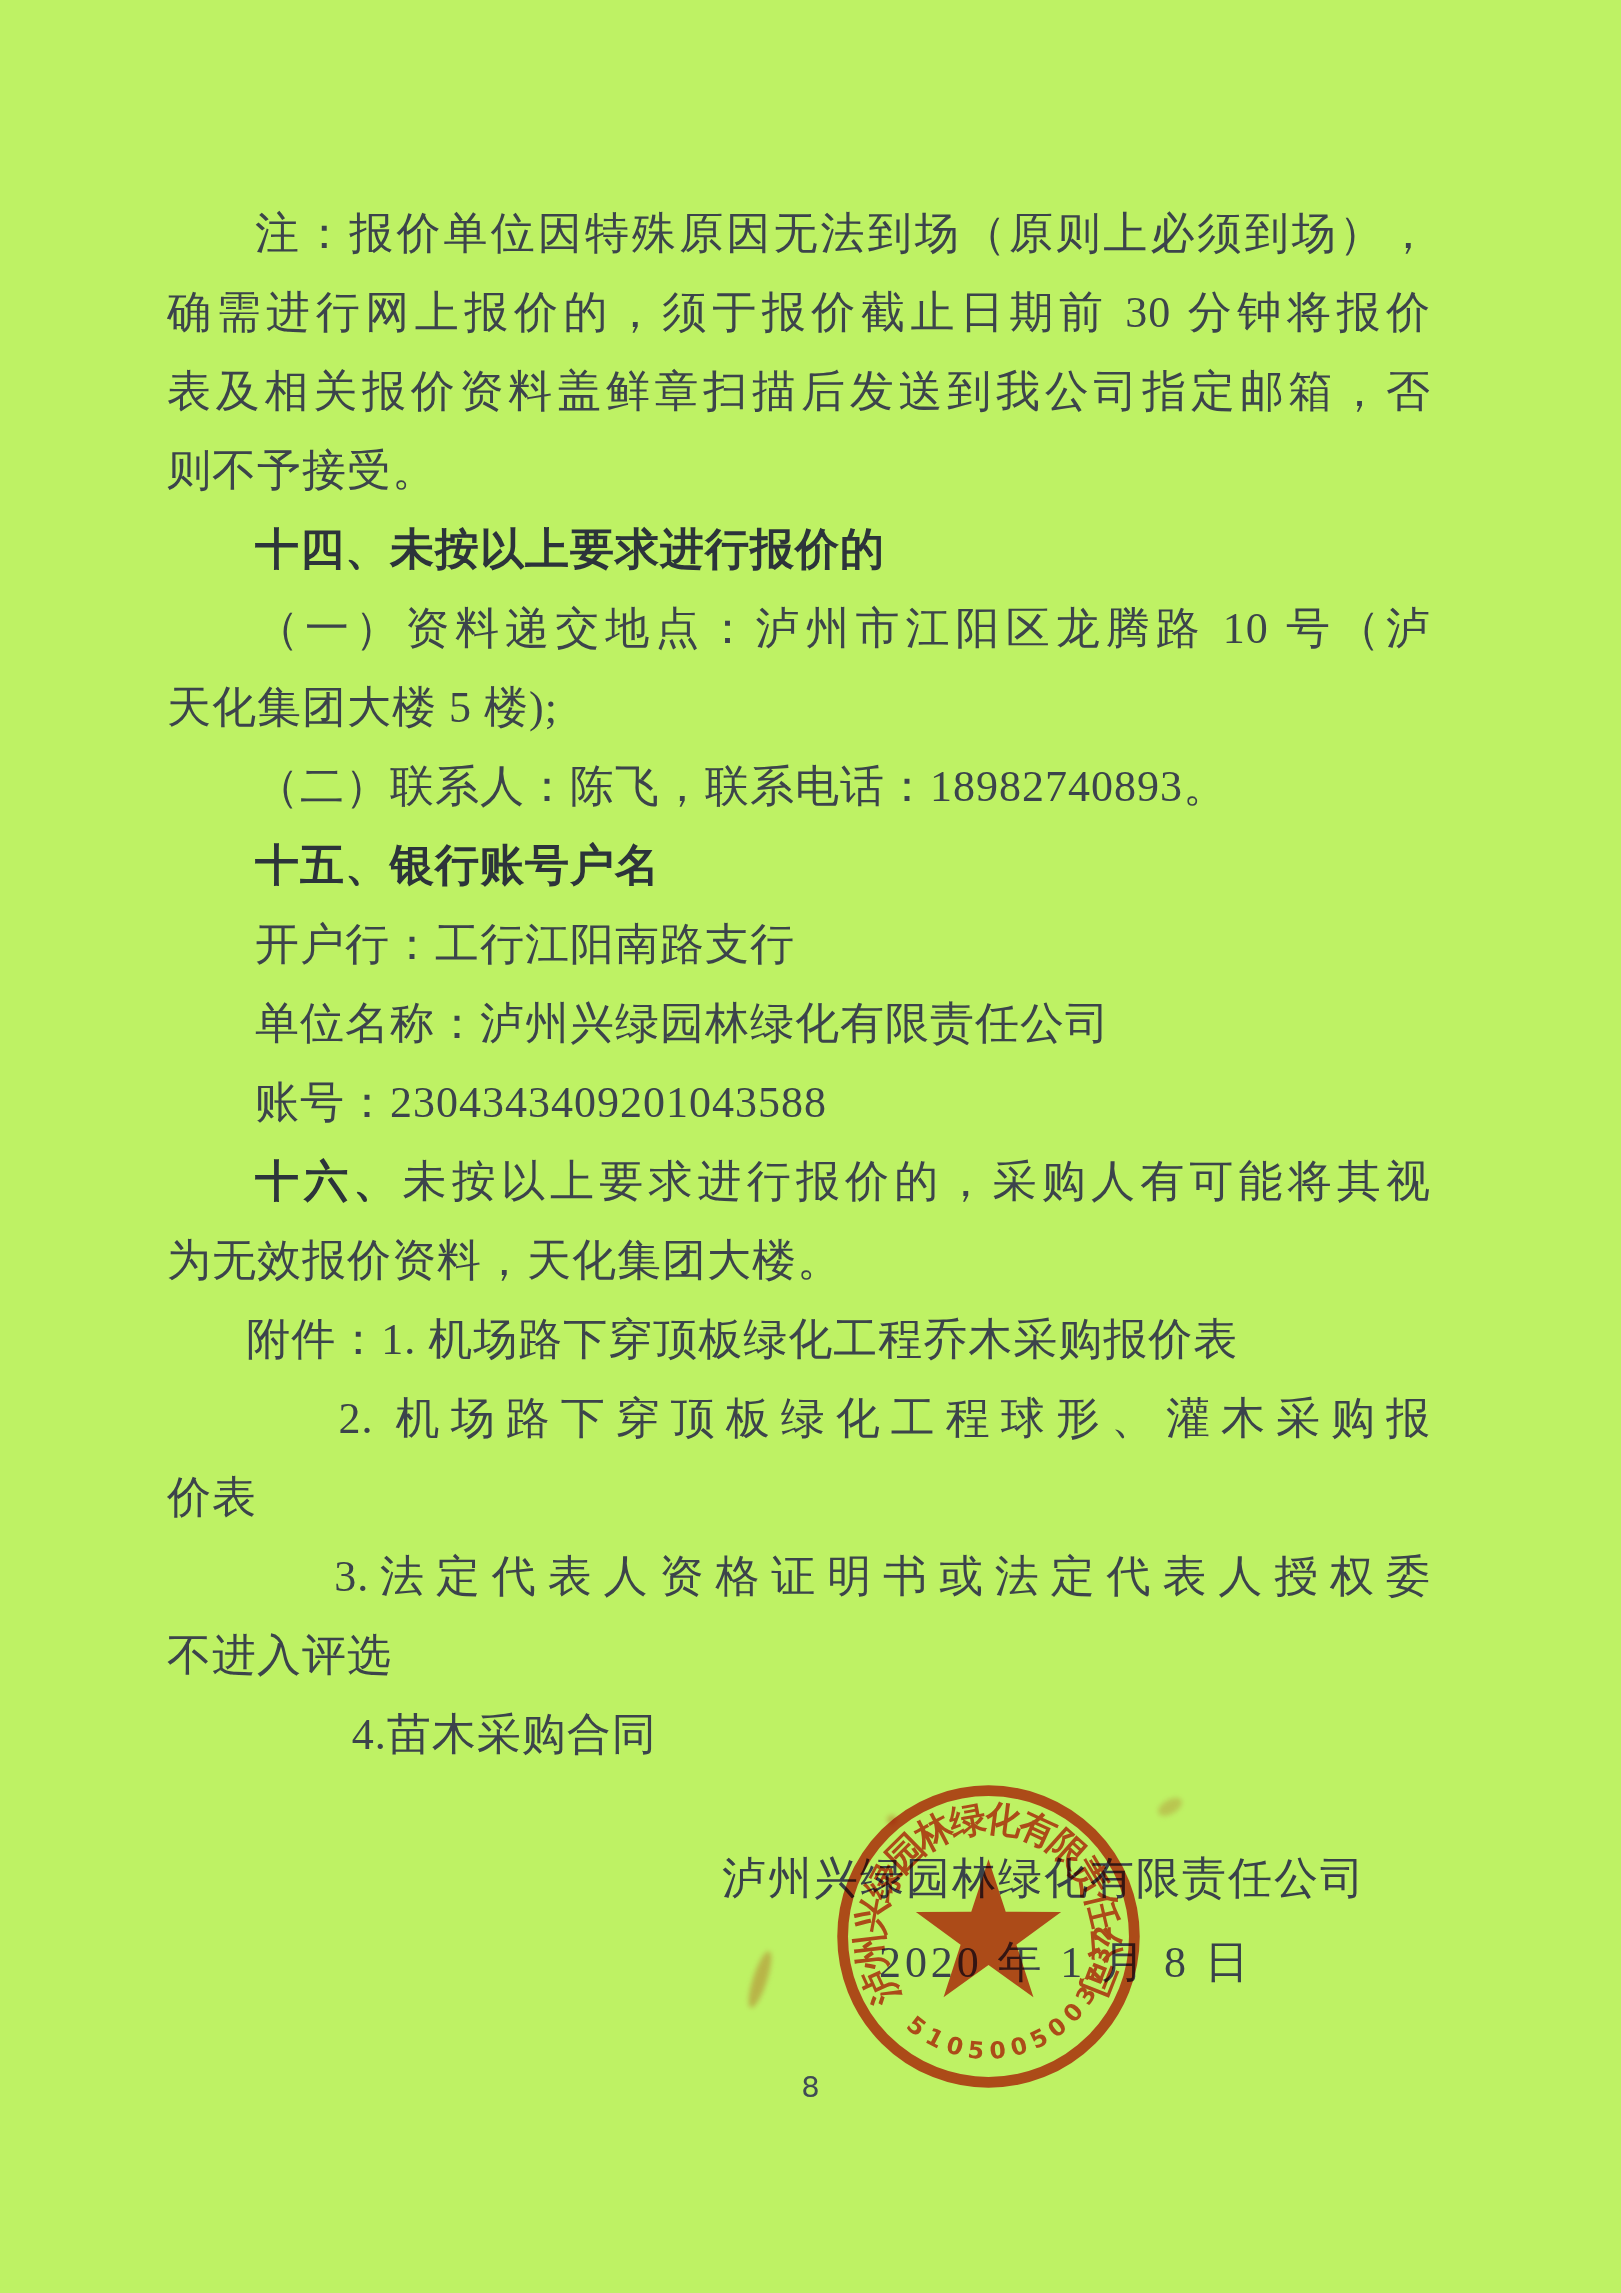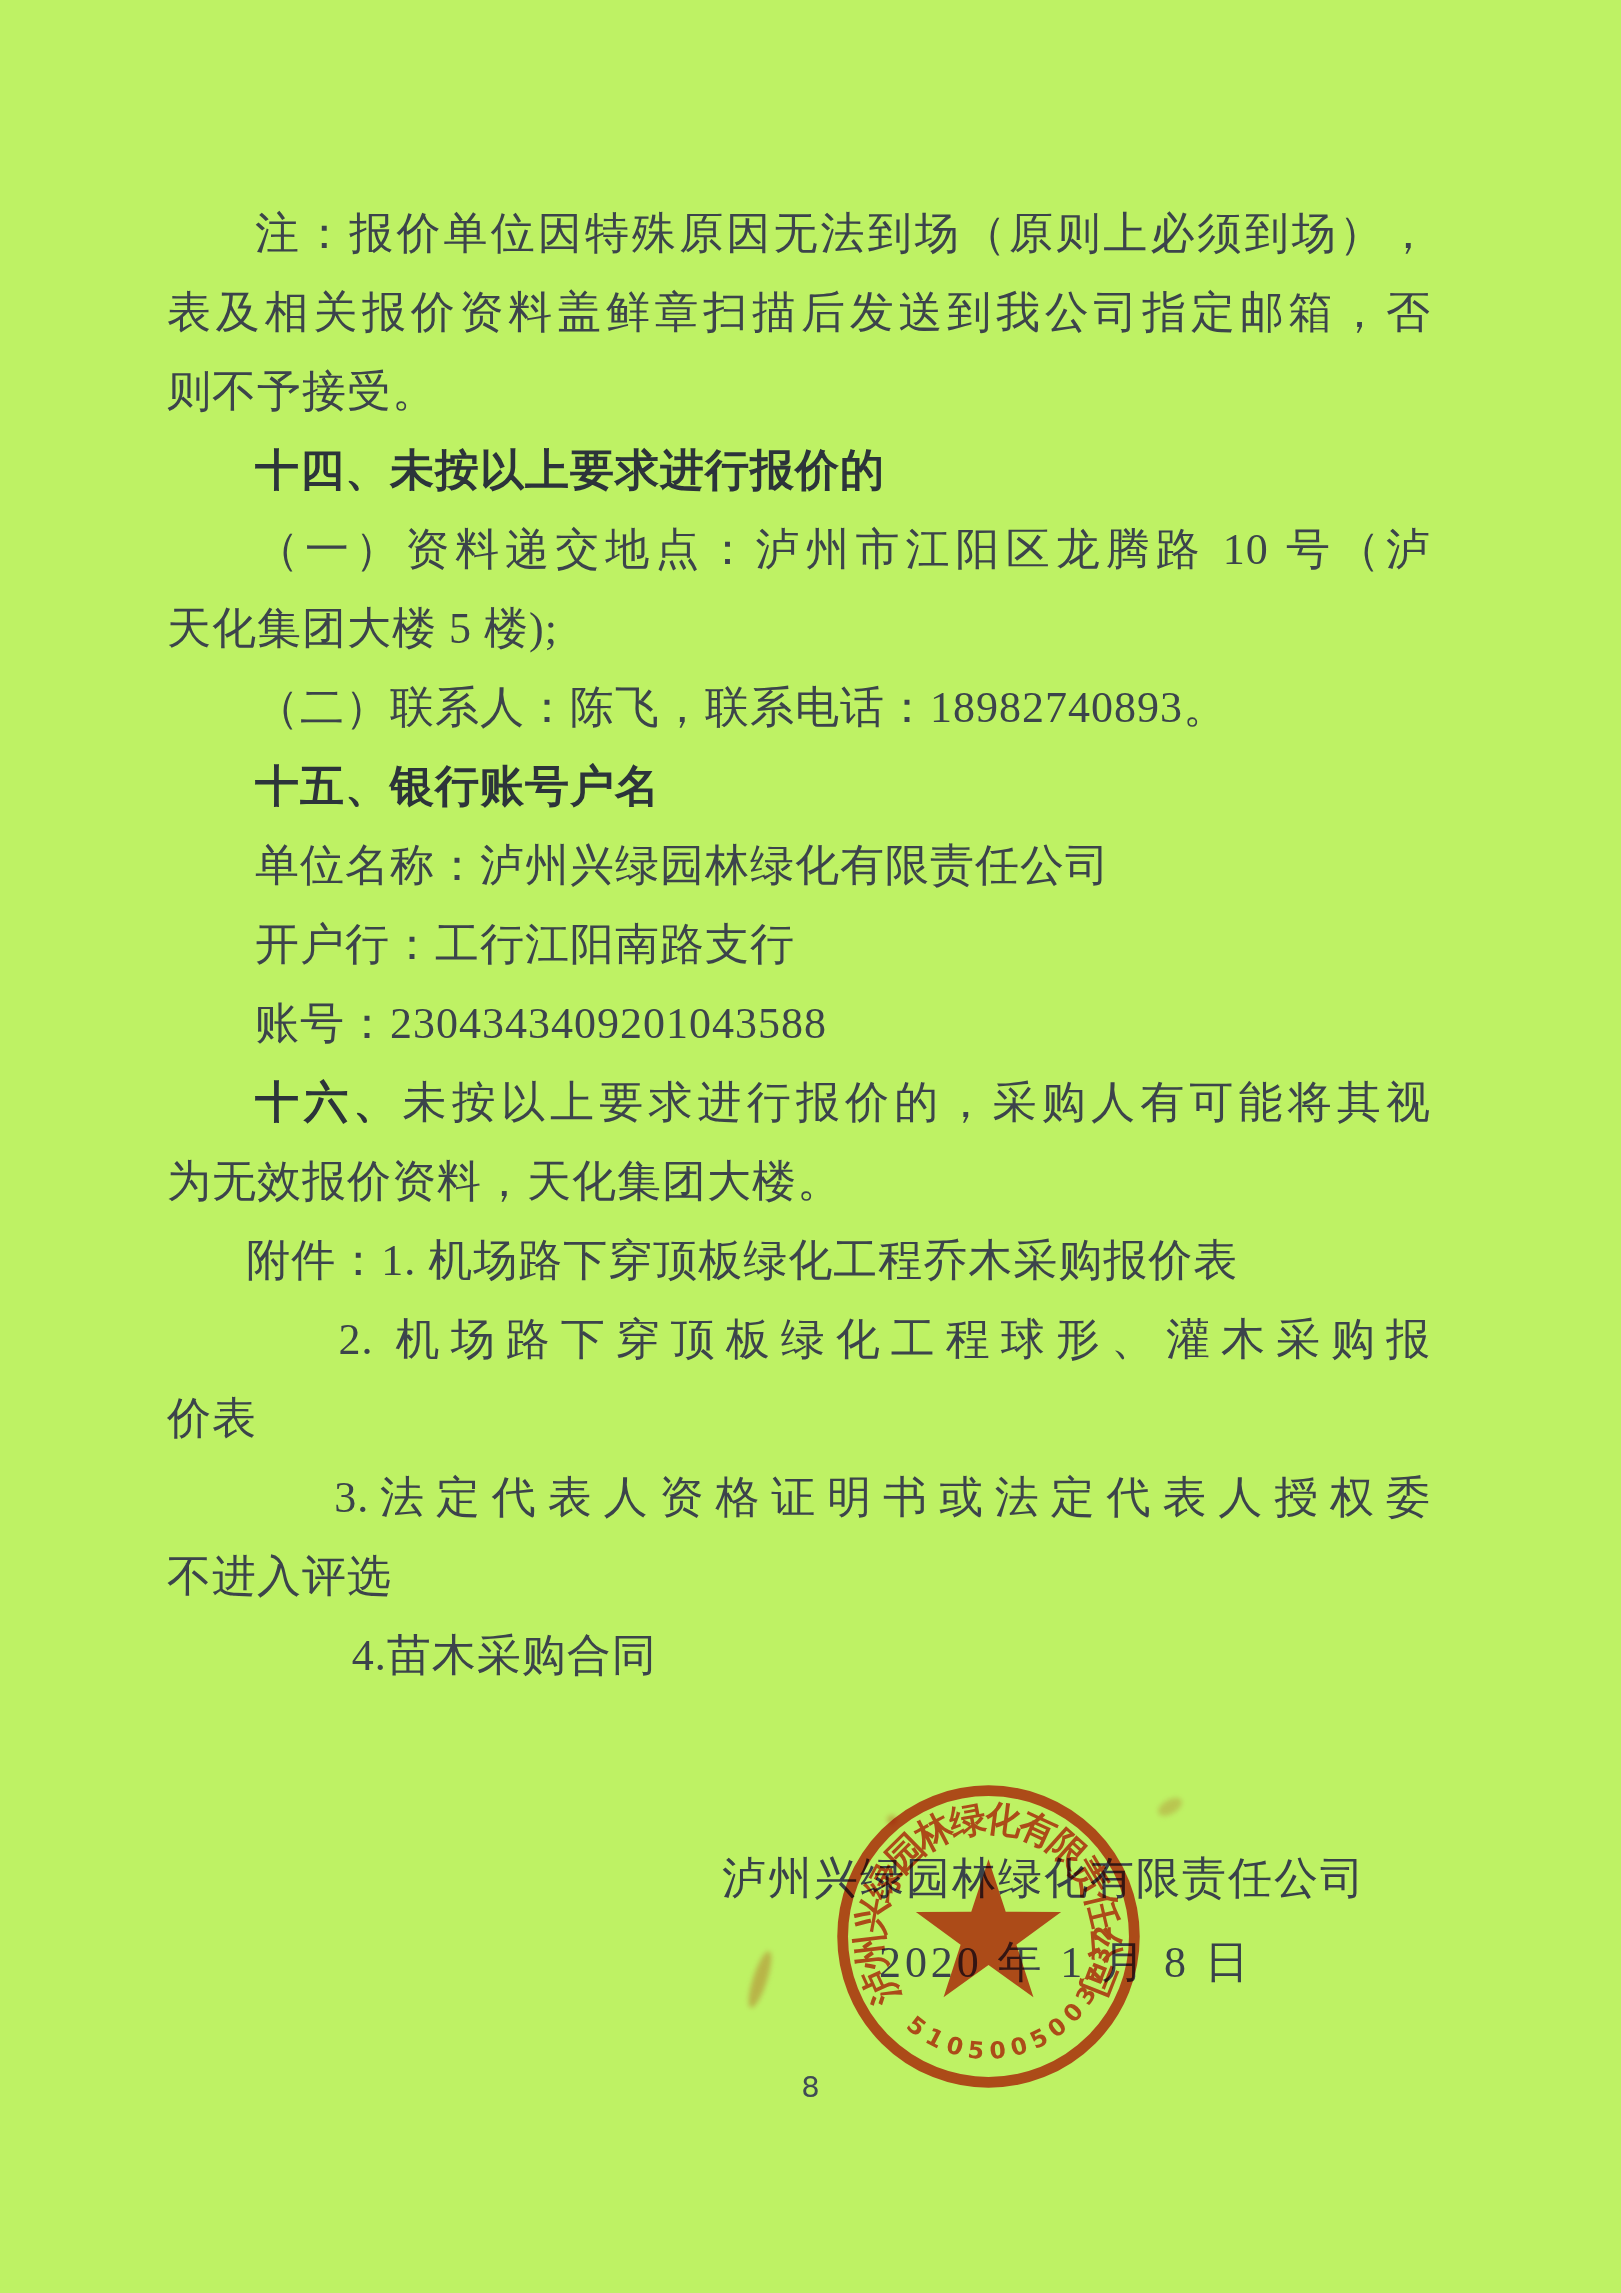--- a/index.html
+++ b/index.html
@@ -54,29 +54,30 @@
   .smudge.s2{left:887px;top:1815px;width:9.8px;height:9.8px;}
   .smudge.s3{left:1157px;top:1800px;width:25.5px;height:13.7px;transform:rotate(-30deg);background:rgba(232,72,50,.25);}
 </style>
 </head>
 <body>
 
 <div class="page">
 
   <div class="body-text">
       <div class="line full" style="padding-left: 2em;"><span>注：报价单位因特殊原因无法到场（原则上必须到场），</span></div>
+      <div class="line full" style="padding-left: 0em;"><span>确需进行网上报价的，须于报价截止日期前 30 分钟将报价</span></div>
       <div class="line full" style="padding-left: 0em;"><span>表及相关报价资料盖鲜章扫描后发送到我公司指定邮箱，否</span></div>
       <div class="line" style="padding-left: 0em;"><span>则不予接受。</span></div>
       <div class="line bold" style="padding-left: 2em;"><span>十四、未按以上要求进行报价的</span></div>
       <div class="line full" style="padding-left: 2em;"><span>（一）资料递交地点：泸州市江阳区龙腾路 10 号（泸</span></div>
       <div class="line" style="padding-left: 0em;"><span>天化集团大楼 5 楼);</span></div>
       <div class="line" style="padding-left: 2em;"><span>（二）联系人：陈飞，联系电话：18982740893。</span></div>
       <div class="line bold" style="padding-left: 2em;"><span>十五、银行账号户名</span></div>
+      <div class="line" style="padding-left: 2em;"><span>开户行：工行江阳南路支行</span></div>
       <div class="line" style="padding-left: 2em;"><span>单位名称：泸州兴绿园林绿化有限责任公司</span></div>
-      <div class="line" style="padding-left: 2em;"><span>开户行：工行江阳南路支行</span></div>
       <div class="line" style="padding-left: 2em;"><span>账号：2304343409201043588</span></div>
       <div class="line full" style="padding-left: 2em;"><span class="bold">十六、</span><span>未按以上要求进行报价的，采购人有可能将其视</span></div>
       <div class="line" style="padding-left: 0em;"><span>为无效报价资料，天化集团大楼。</span></div>
       <div class="line" style="padding-left: 1.8em;"><span>附件：1. 机场路下穿顶板绿化工程乔木采购报价表</span></div>
       <div class="line full" style="padding-left: 3.9em;"><span>2. 机场路下穿顶板绿化工程球形、灌木采购报</span></div>
       <div class="line" style="padding-left: 0em;"><span>价表</span></div>
       <div class="line full" style="padding-left: 3.8em;"><span>3.法定代表人资格证明书或法定代表人授权委</span></div>
       <div class="line" style="padding-left: 0em;"><span>不进入评选</span></div>
       <div class="line" style="padding-left: 4.2em;"><span>4.苗木采购合同</span></div>
     </div>

